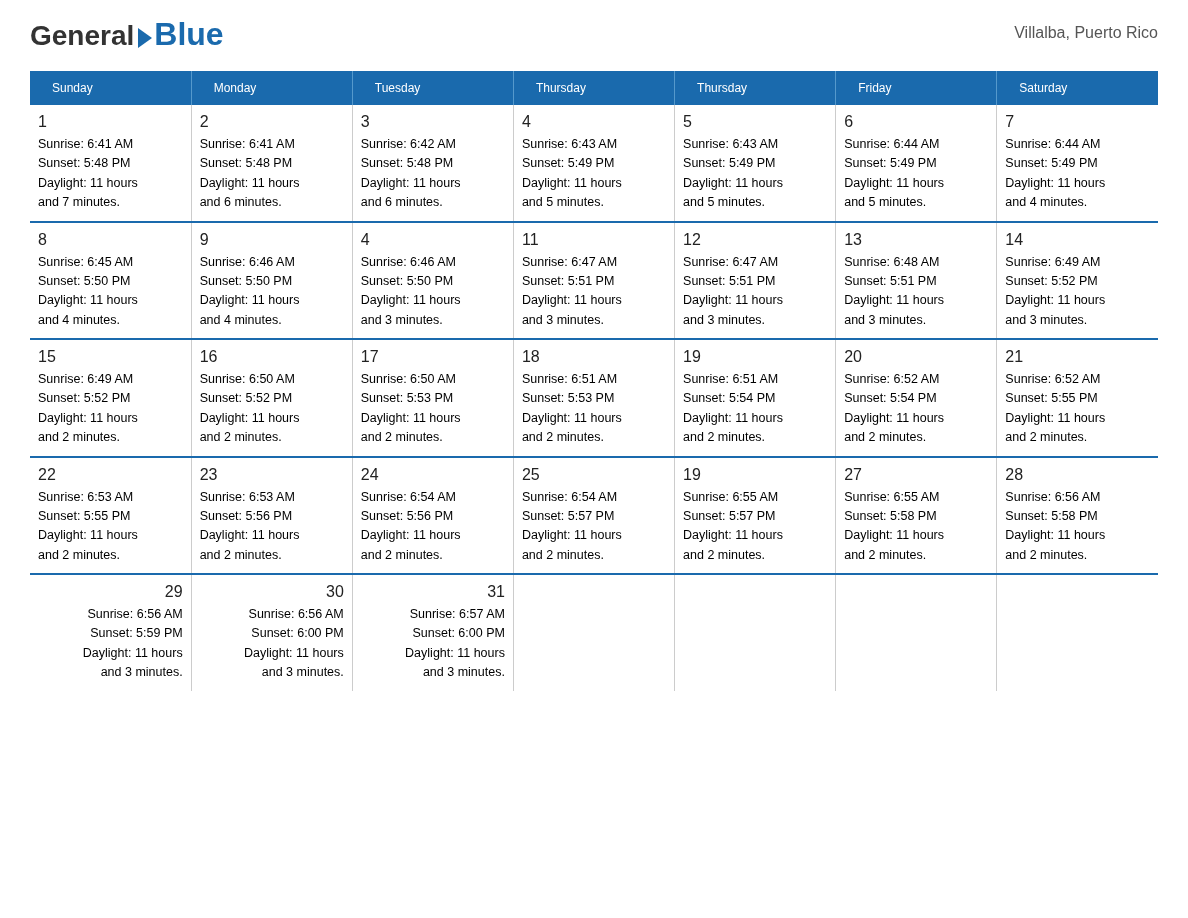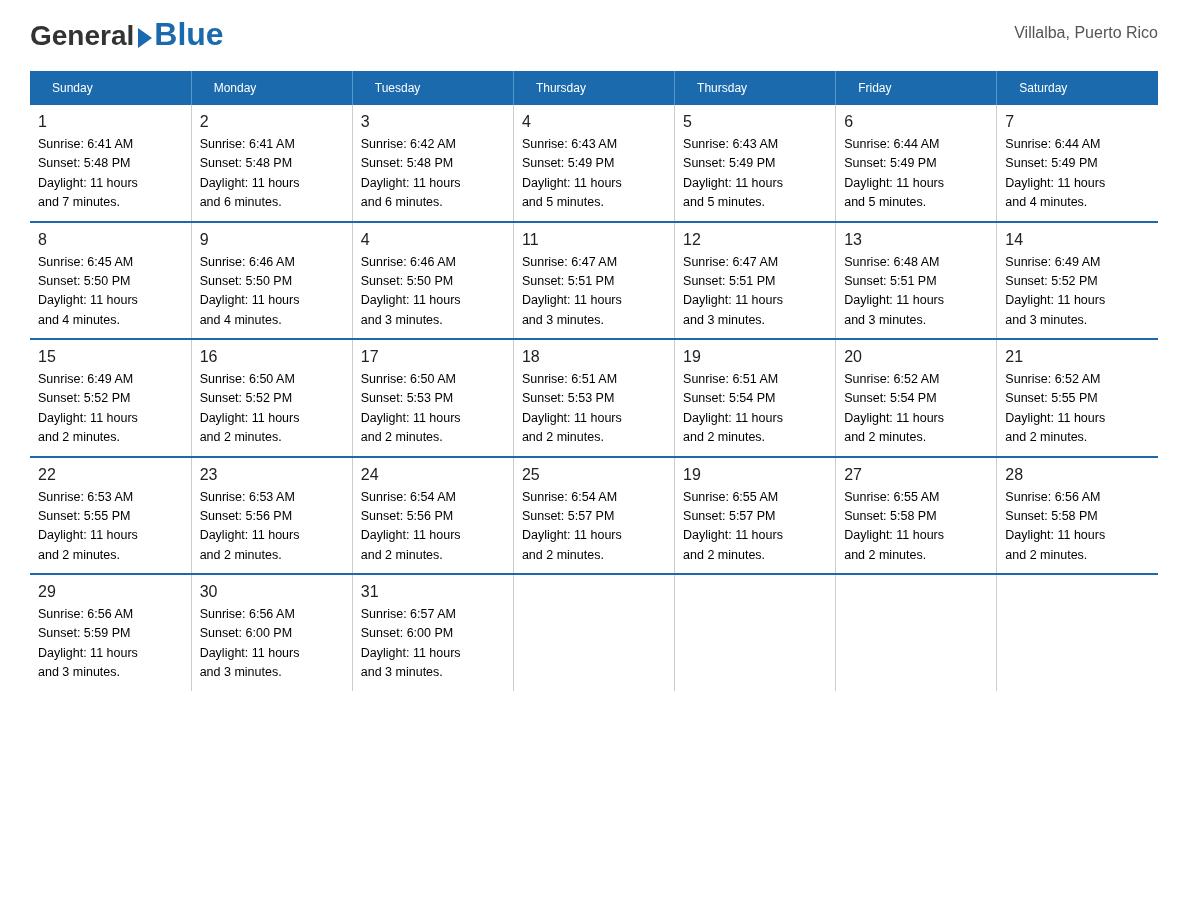--- a/index.html
+++ b/index.html
@@ -85,20 +85,21 @@
       border-bottom: 2px solid #1a6aad;
       font-size: 12.5px;
       color: #333;
       height: 115px;
     }
     tbody tr td:last-child {
       border-right: none;
     }
     tbody tr:last-child td {
       border-bottom: none;
+      text-align: right;
     }
     .day-num {
       font-size: 16px;
       font-weight: normal;
       color: #222;
       margin-bottom: 4px;
       display: block;
     }
     .day-info {
       font-size: 12.5px;

